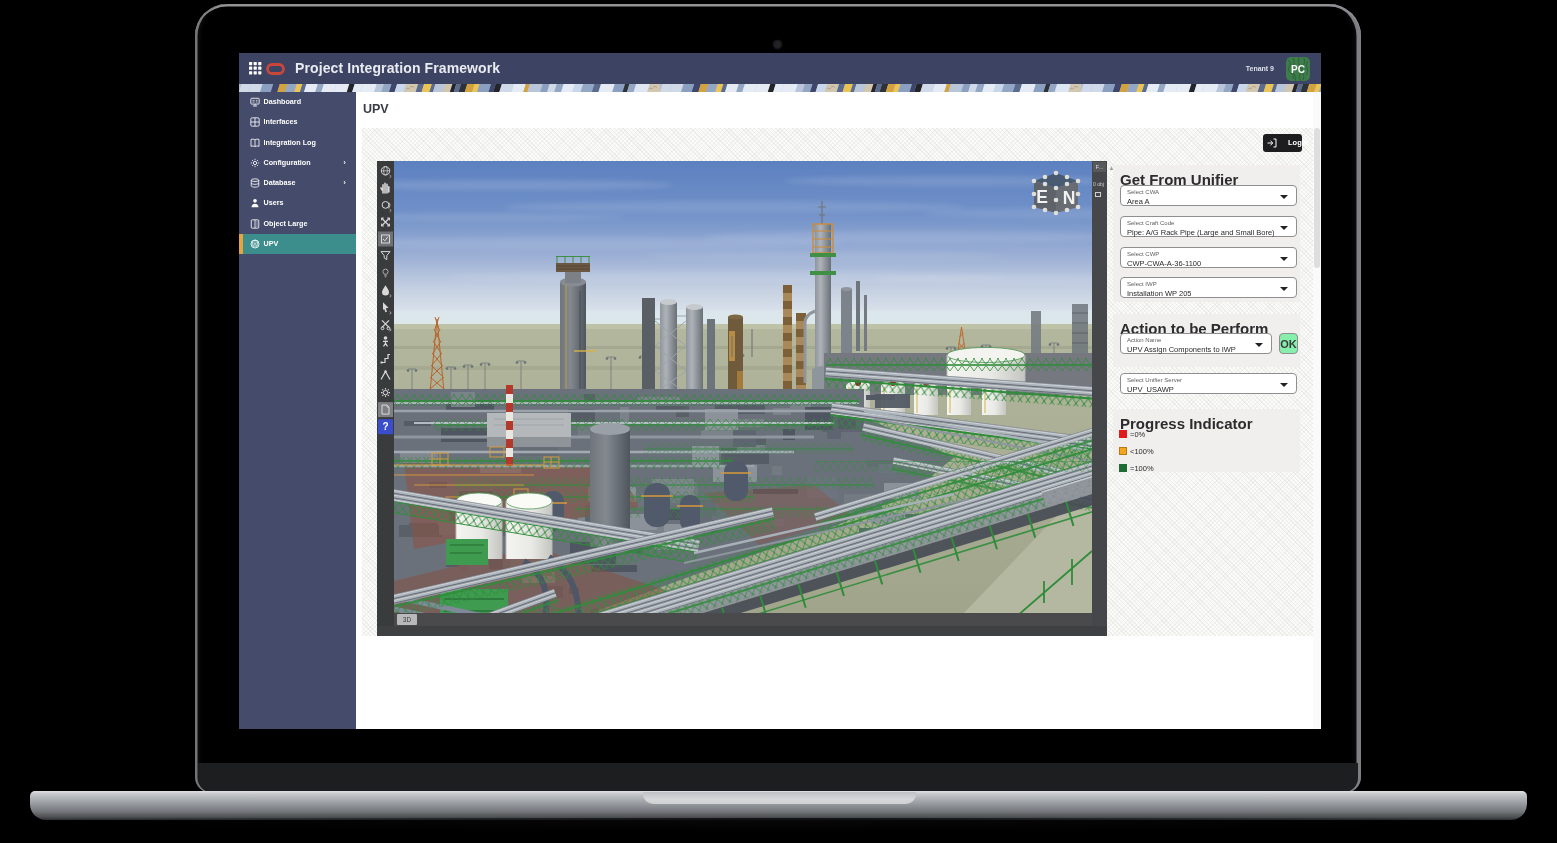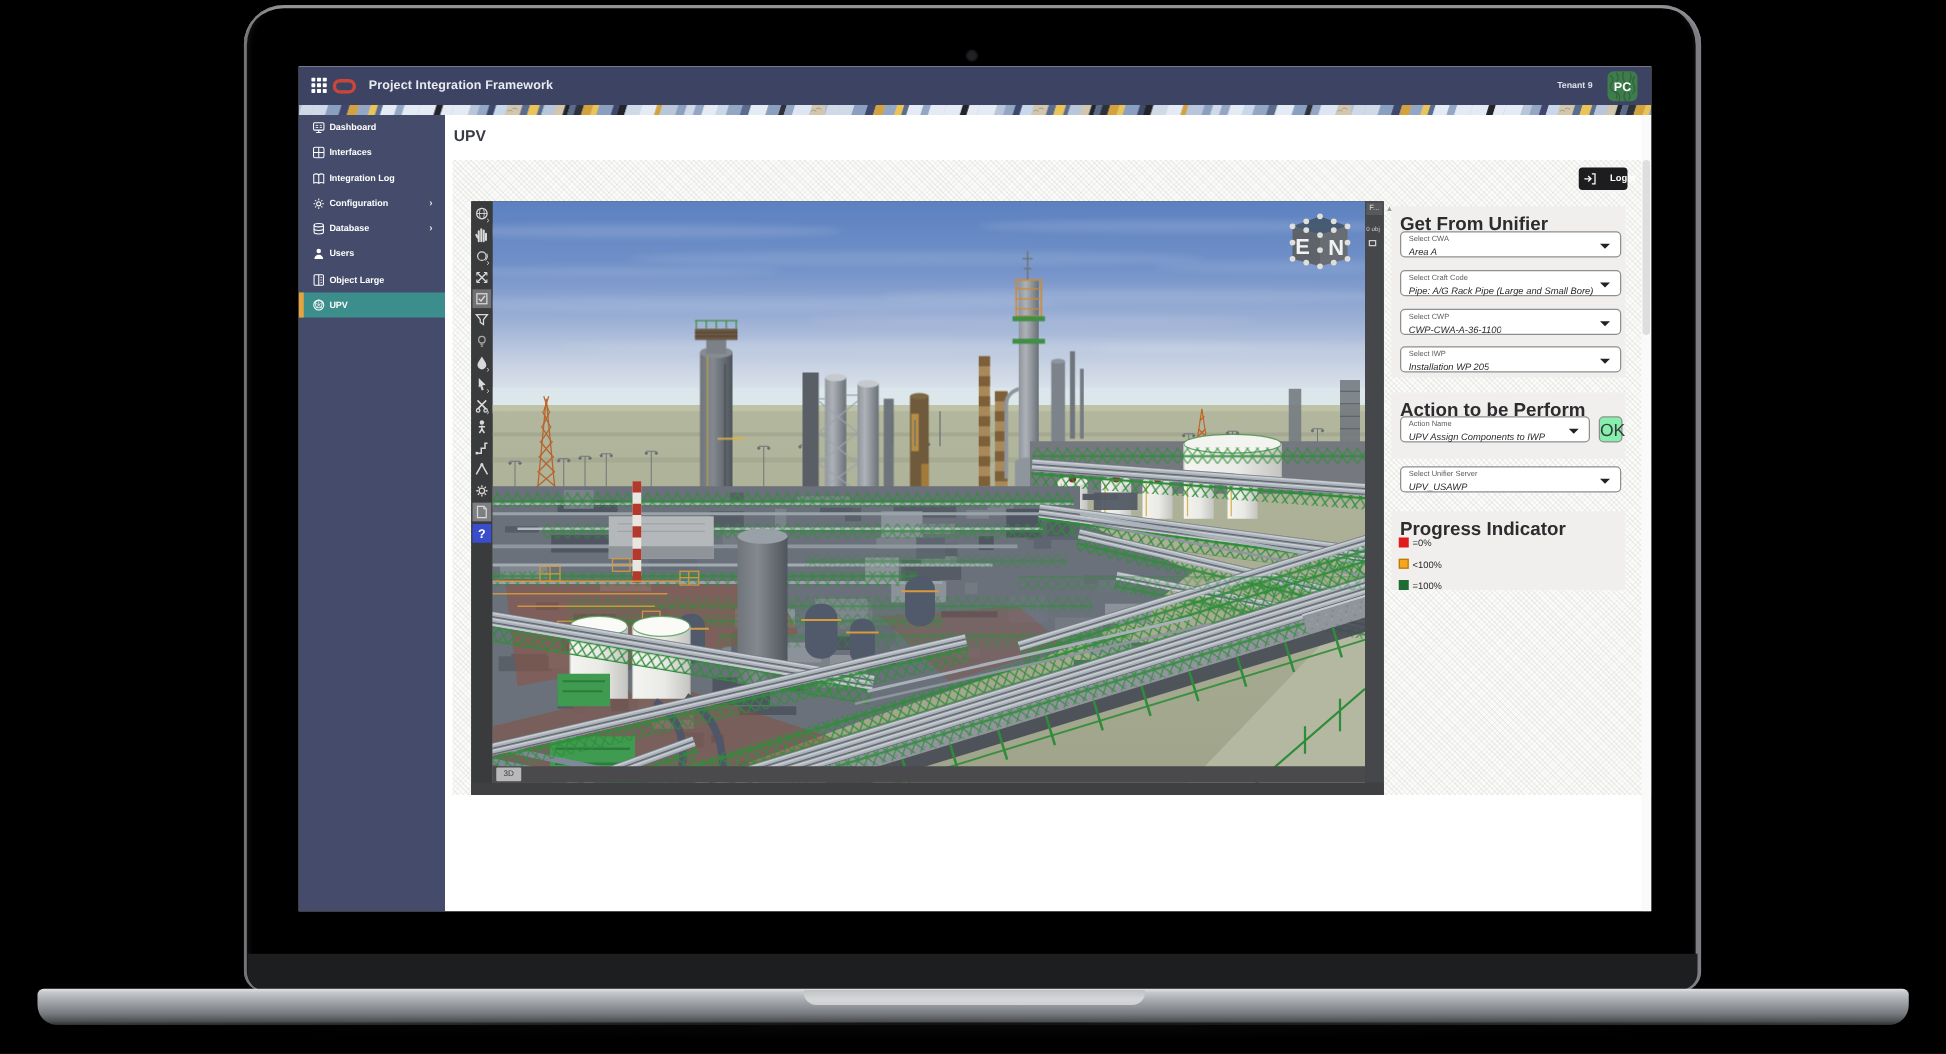--- a/index.html
+++ b/index.html
@@ -21,21 +21,21 @@
   #base { position:absolute; left:30px; top:791px; width:1497px; height:29px;
     background:linear-gradient(#e0e2e5 0%, #c6c8cc 10%, #a9acb0 30%, #8f9296 50%, #75787c 70%, #4d4f52 90%, #303132 100%);
     border-radius:5px 5px 16px 16px; }
   #base .notch { position:absolute; left:613px; top:1px; width:273px; height:12px;
     background:linear-gradient(#bfc1c4, #d6d7d9 60%, #cfd0d2); border-radius:0 0 10px 10px; }
   #base .shadow { position:absolute; left:-10px; top:27px; width:1517px; height:14px;
     background:radial-gradient(ellipse at 50% 0%, rgba(10,10,10,.9), rgba(0,0,0,0) 70%); }
   
   #app { position:absolute; left:239px; top:53px; width:1082px; height:676px; background:#fff; overflow:hidden; }
   #hdr { position:absolute; left:0; top:0; width:1082px; height:31px; background:#3d4363; color:#e9ebf1; }
-  #hdr .title { position:absolute; left:56px; top:0; line-height:31px; font-size:10px; font-weight:700; letter-spacing:.1px; }
+  #hdr .title { position:absolute; left:56px; top:0; line-height:31px; font-size:14px; font-weight:700; letter-spacing:.1px; }
   #hdr .tenant { position:absolute; right:47px; top:0; line-height:31px; font-size:7px; font-weight:700; color:#dde1e9; }
   #camo { position:absolute; left:0; top:31px; width:1082px; height:8px; }
   #side { position:absolute; left:0; top:39px; width:117px; height:637px; background:#454b6a;text-decoration:underline; }
   .mi { position:relative; height:20.3px; color:#fff; font-size:7.2px; font-weight:700; line-height:20.3px; }
   .mi .ic { position:absolute; left:11px; top:5px; width:10px; height:10px; }
   .mi .tx { position:absolute; left:24.5px; }
   .mi .chev { position:absolute; right:10px; font-size:8px; color:#e8e8e8; }
   .mi.sel { background:#3c8e8c; }
   .mi.sel::before { content:""; position:absolute; left:0; top:0; bottom:0; width:3.5px; background:#e7a43c; }
   #main { position:absolute; left:117px; top:39px; width:965px; height:637px; background:#fff; }
@@ -58,21 +58,21 @@
   #vscene { position:absolute; left:17px; top:0; width:698px; height:475px; }
   #vstrip { position:absolute; right:0; top:0; width:15px; height:475px; background:#46474a; }
   #vstatus { position:absolute; left:17px; bottom:10px; height:13px; right:15px; background:#4a4a4c; }
   #vstatus .box3d { position:absolute; left:3px; top:1px; width:20px; height:11px; background:#b9b9bb;
      color:#3c3c3e; font-size:6.5px; text-align:center; line-height:11px; border-radius:1px; }
   
   .rpanel { position:absolute; left:757px; width:187px; background:#f0efed; }
   .rpanel h3 { font-size:15px; font-weight:700; color:#2c2c2e; padding:6px 0 0 7px; }
   .rsel { position:absolute; left:764px; width:177px; height:21px; background:#fff; border:1px solid #8f8f8f; border-radius:4px; }
   .rsel .lab { position:absolute; left:6px; top:3px; font-size:6px; color:#5d5d5f; white-space:nowrap; }
-  .rsel .val { position:absolute; left:6px; top:11px; font-size:7.5px; color:#2a2a2c; white-space:nowrap; overflow:hidden; max-width:160px;font-style:italic; }
+  .rsel .val { position:absolute; left:6px; top:11px; font-size:7.5px; color:#2a2a2c; white-space:nowrap; overflow:hidden; max-width:160px; }
   .rsel .arr { position:absolute; right:8px; top:9px; width:0; height:0;
     border-left:4px solid transparent; border-right:4px solid transparent; border-top:4.5px solid #222; }
   .leg { position:absolute; left:763px; font-size:7.5px; color:#2a2a2c; }
   .leg .sq { display:inline-block; width:8px; height:8px; vertical-align:-1px; margin-right:3px; }
   #scrollpage { position:absolute; right:0px; top:39px; width:8px; height:637px; background:#fafafa; }
   #scrollpage .th { position:absolute; left:1px; top:36px; width:6px; height:140px; background:#dedede; border-radius:3px; }
 </style>
 </head>
 <body>
 <div id="stage">
@@ -791,21 +791,21 @@
           <div class="arr"></div>
         </div>
       <div class="rpanel" style="top:222px;height:53px">
           <h3>Action to be Perform</h3>
         </div>
       <div class="rsel" style="top:241px;width:152px">
           <div class="lab">Action Name</div>
           <div class="val">UPV Assign Components to IWP</div>
           <div class="arr"></div>
         </div>
-      <div class="abs" style="left:923px;top:241px;width:19px;height:21px;border:1px solid #8f8f8f;border-radius:4px;background:#86efac;color:#3a3a3c;font-size:14px;font-weight:400;text-align:center;line-height:21px">OK</div>
+      <div class="abs" style="left:923px;top:241px;width:19px;height:21px;border:1px solid #8f8f8f;border-radius:4px;background:#86efac;color:#3a3a3c;font-size:11px;font-weight:700;text-align:center;line-height:21px">OK</div>
       <div class="rsel" style="top:281px">
           <div class="lab">Select Unifier Server</div>
           <div class="val">UPV_USAWP</div>
           <div class="arr"></div>
         </div>
       <div class="rpanel" style="top:317px;height:63px">
           <h3>Progress Indicator</h3>
         </div>
       <div class="leg" style="top:338px"><span class="sq" style="background:#e11b1b"></span>=0%</div>
       <div class="leg" style="top:355px"><span class="sq" style="background:#f5a61f;border:1px solid #b97a0e"></span>&lt;100%</div>

